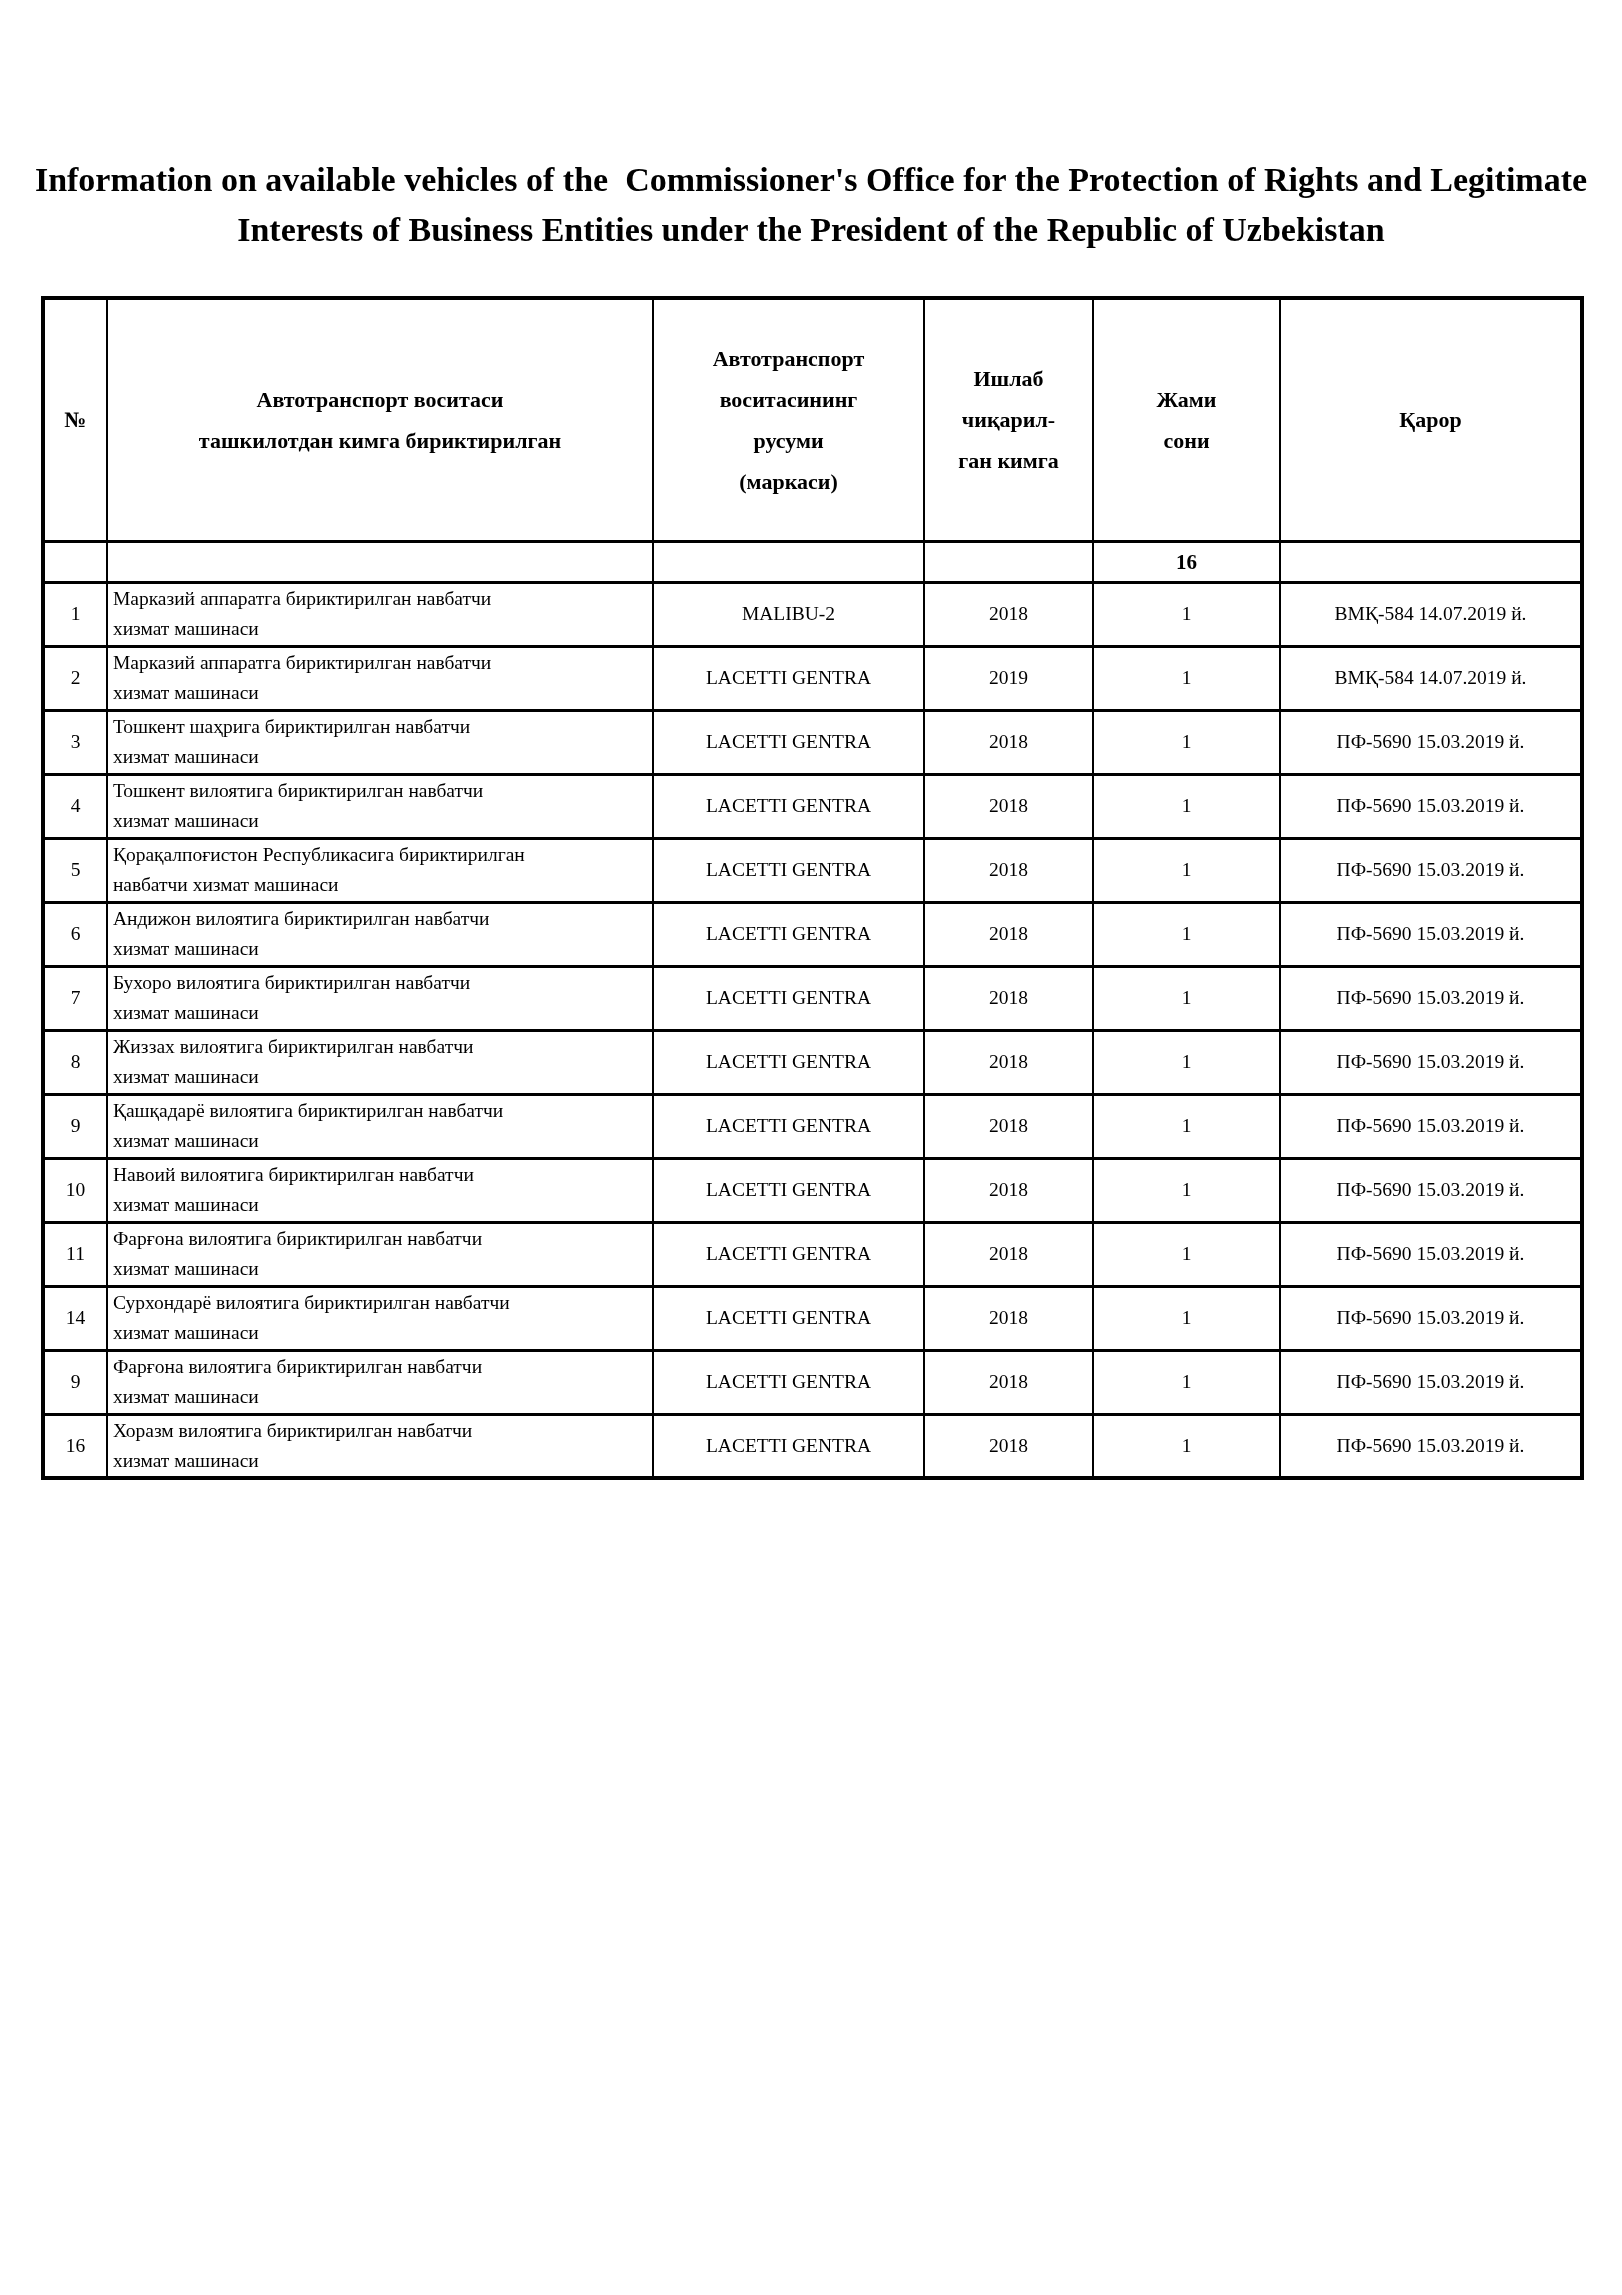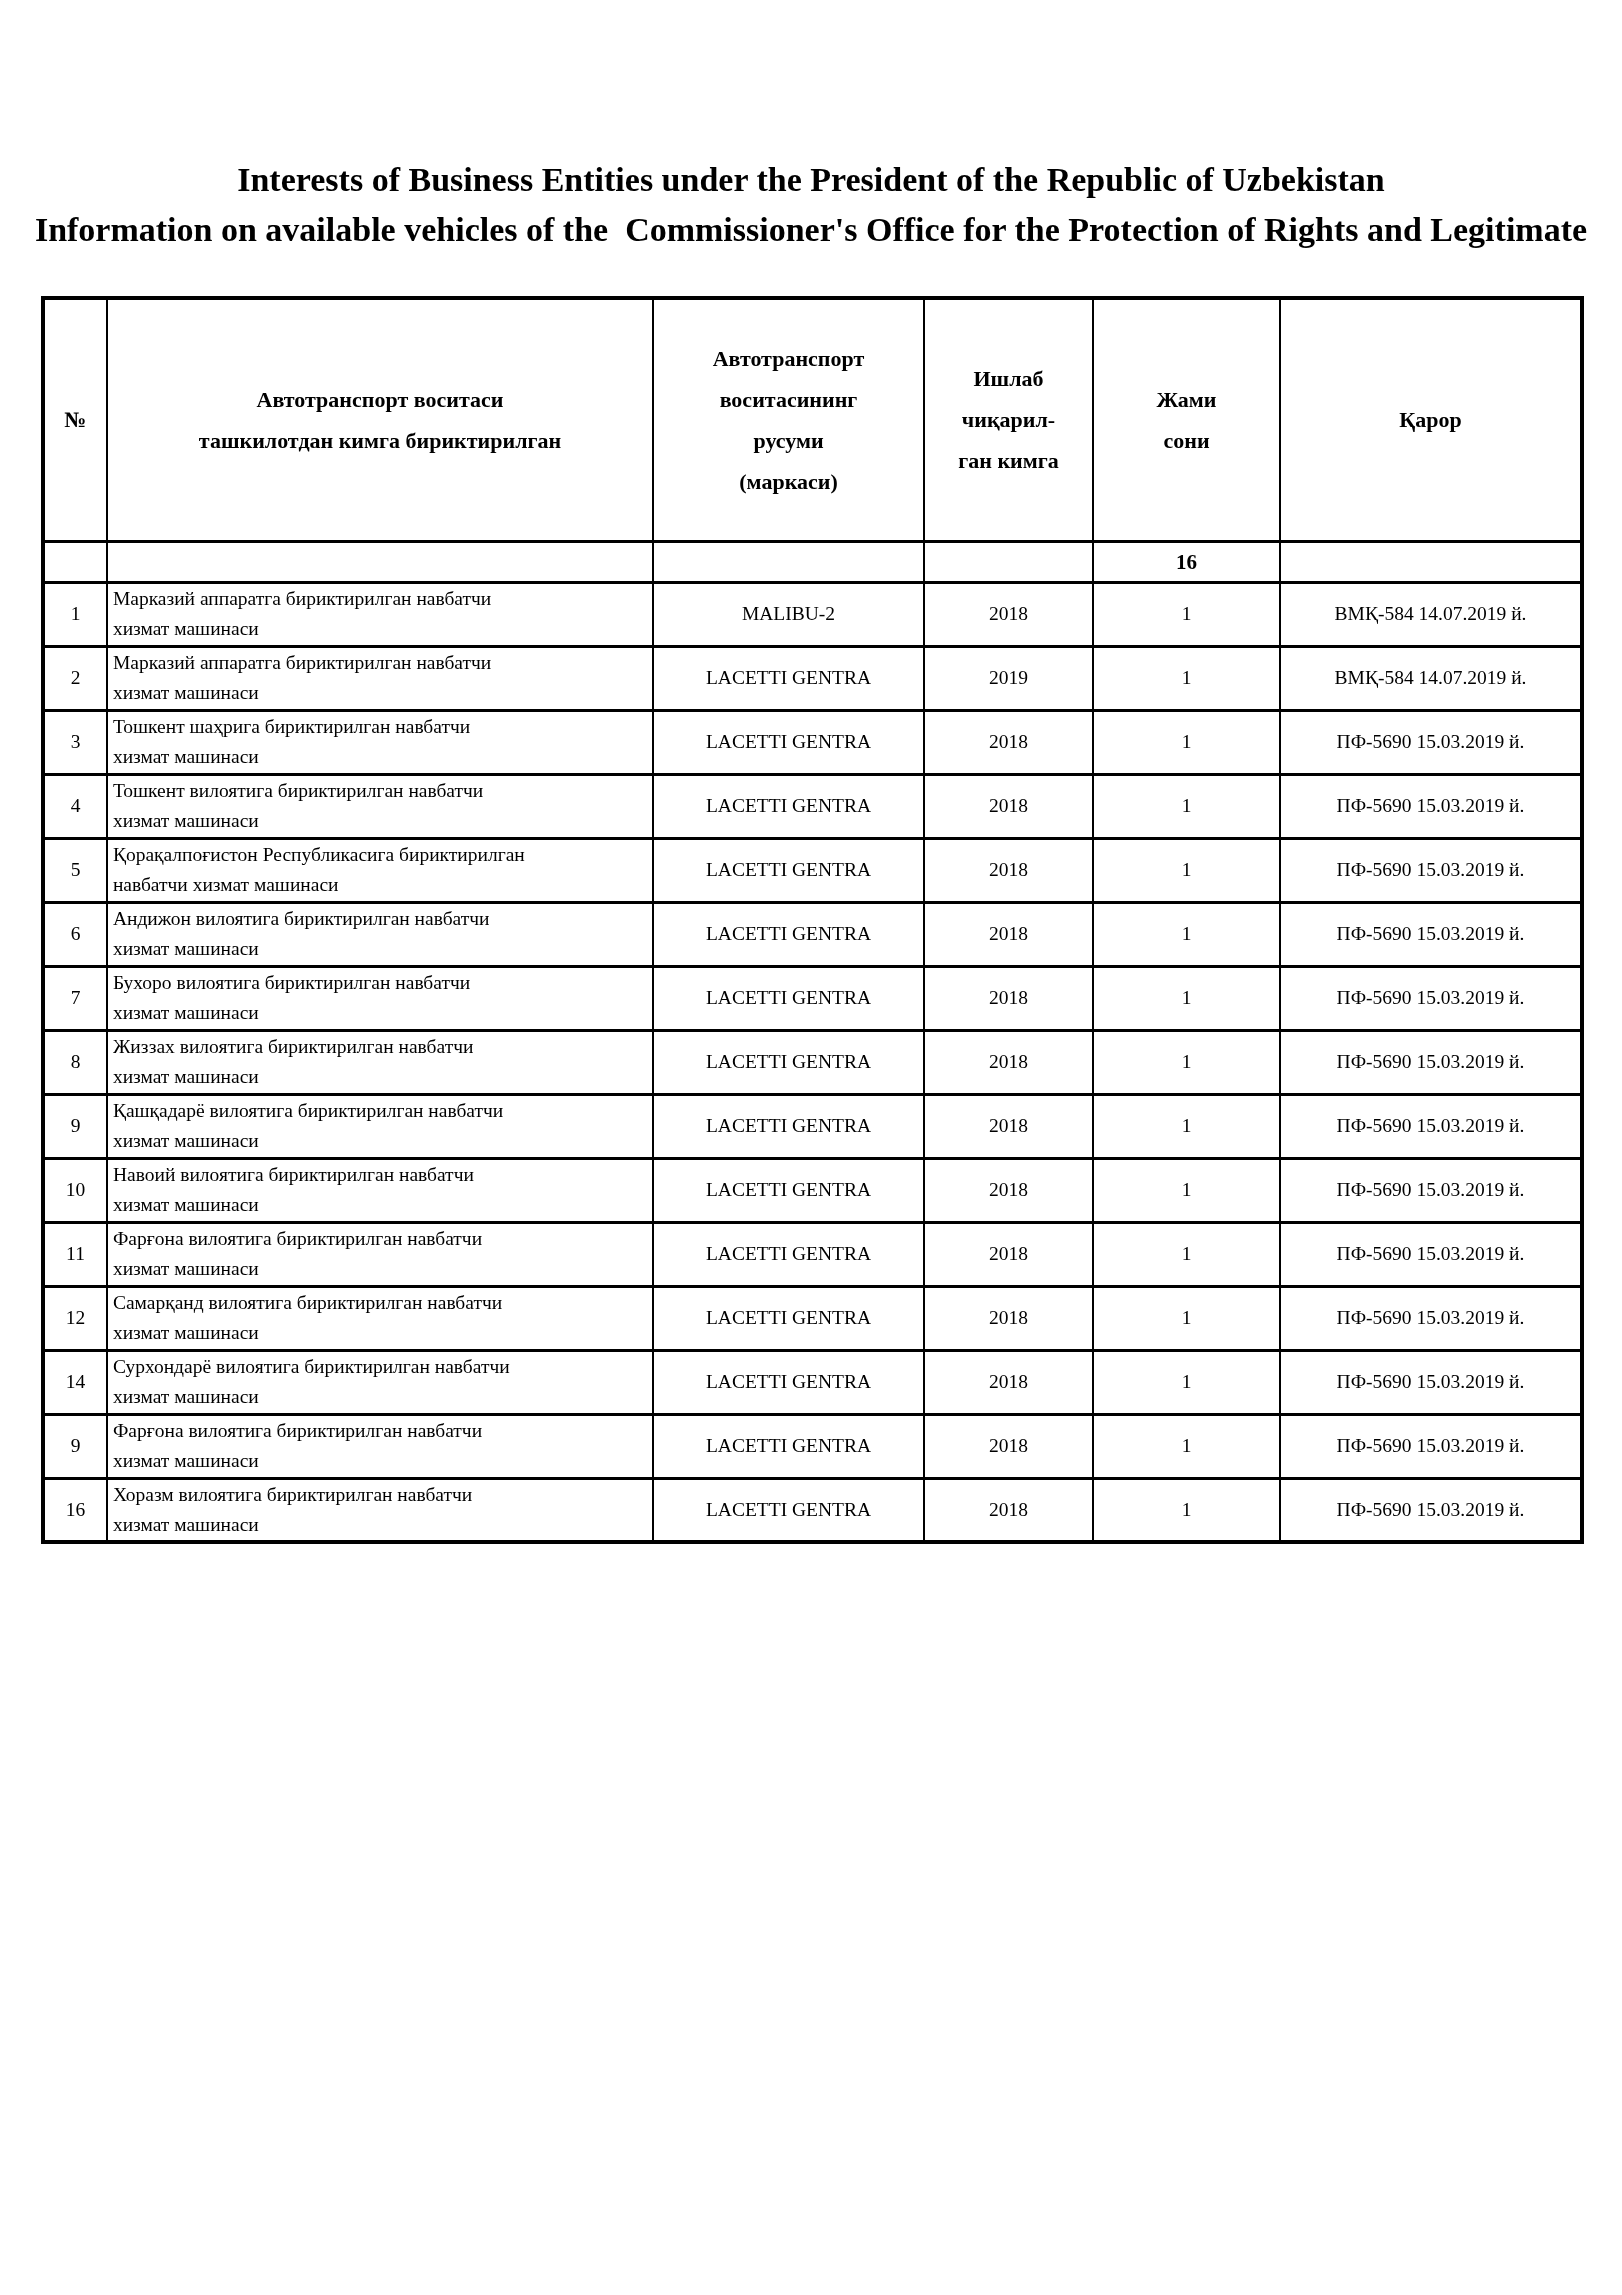--- a/index.html
+++ b/index.html
@@ -67,22 +67,22 @@
   }
   td.total-cell {
     font-weight: bold;
     font-size: 21px;
   }
 </style>
 </head>
 <body>
 
 <div class="doc-title">
+  <div>Information on available vehicles of the  Commissioner's Office for the Protection of Rights and Legitimate</div>
   <div>Interests of Business Entities under the President of the Republic of Uzbekistan</div>
-  <div>Information on available vehicles of the  Commissioner's Office for the Protection of Rights and Legitimate</div>
 </div>
 
 <table class="vehicles">
   <colgroup>
     <col style="width:64px">
     <col style="width:546px">
     <col style="width:271px">
     <col style="width:169px">
     <col style="width:187px">
     <col style="width:302px">
@@ -206,29 +206,20 @@
       <tr>
     <td class="c-no">11</td>
     <td class="c-asg">Фарғона вилоятига бириктирилган навбатчи
 хизмат машинаси</td>
     <td class="c-model">LACETTI GENTRA</td>
     <td class="c-year">2018</td>
     <td class="c-count">1</td>
     <td class="c-decision">ПФ-5690 15.03.2019 й.</td>
   </tr>
       <tr>
-    <td class="c-no">12</td>
-    <td class="c-asg">Самарқанд вилоятига бириктирилган навбатчи
-хизмат машинаси</td>
-    <td class="c-model">LACETTI GENTRA</td>
-    <td class="c-year">2018</td>
-    <td class="c-count">1</td>
-    <td class="c-decision">ПФ-5690 15.03.2019 й.</td>
-  </tr>
-      <tr>
     <td class="c-no">14</td>
     <td class="c-asg">Сурхондарё вилоятига бириктирилган навбатчи
 хизмат машинаси</td>
     <td class="c-model">LACETTI GENTRA</td>
     <td class="c-year">2018</td>
     <td class="c-count">1</td>
     <td class="c-decision">ПФ-5690 15.03.2019 й.</td>
   </tr>
       <tr>
     <td class="c-no">9</td>

